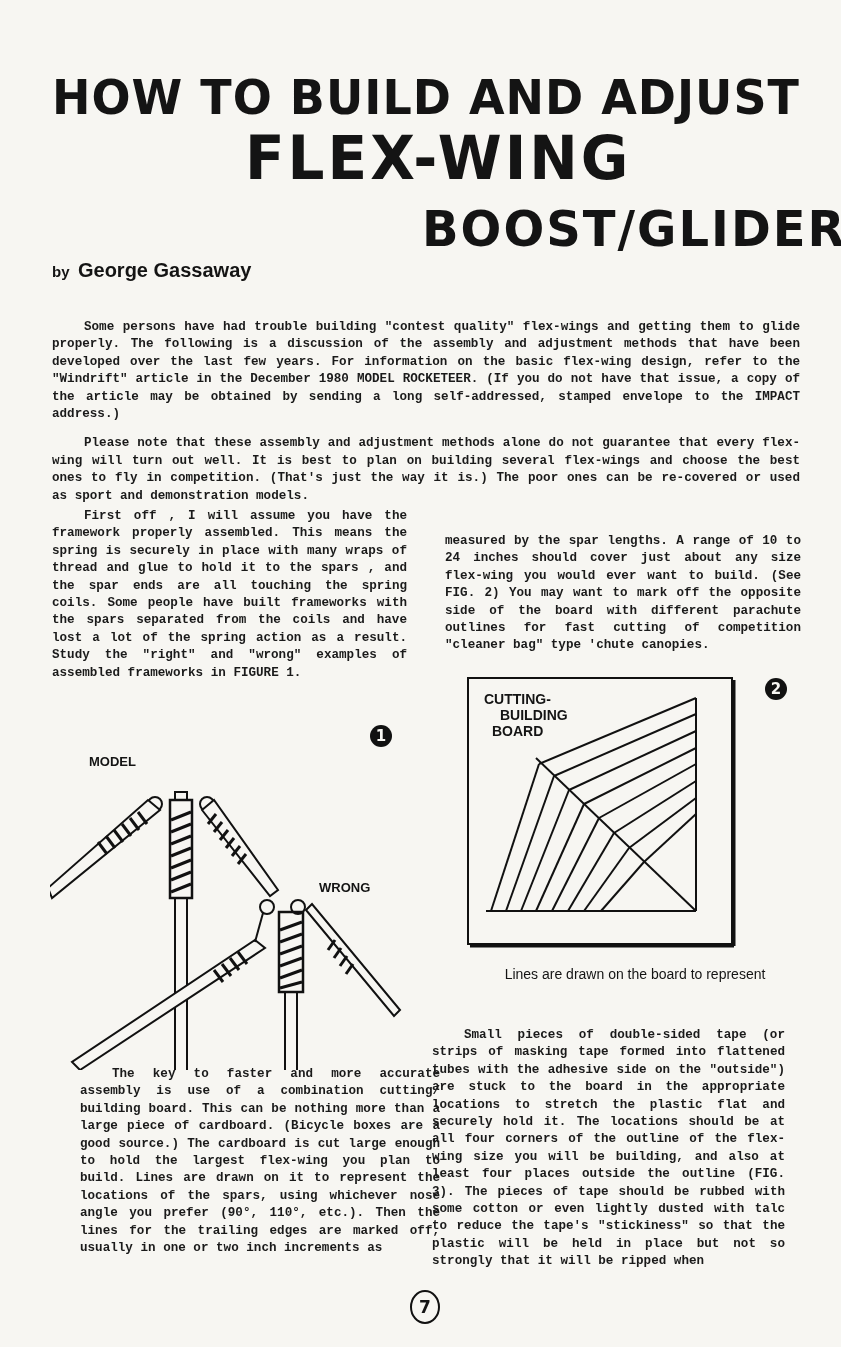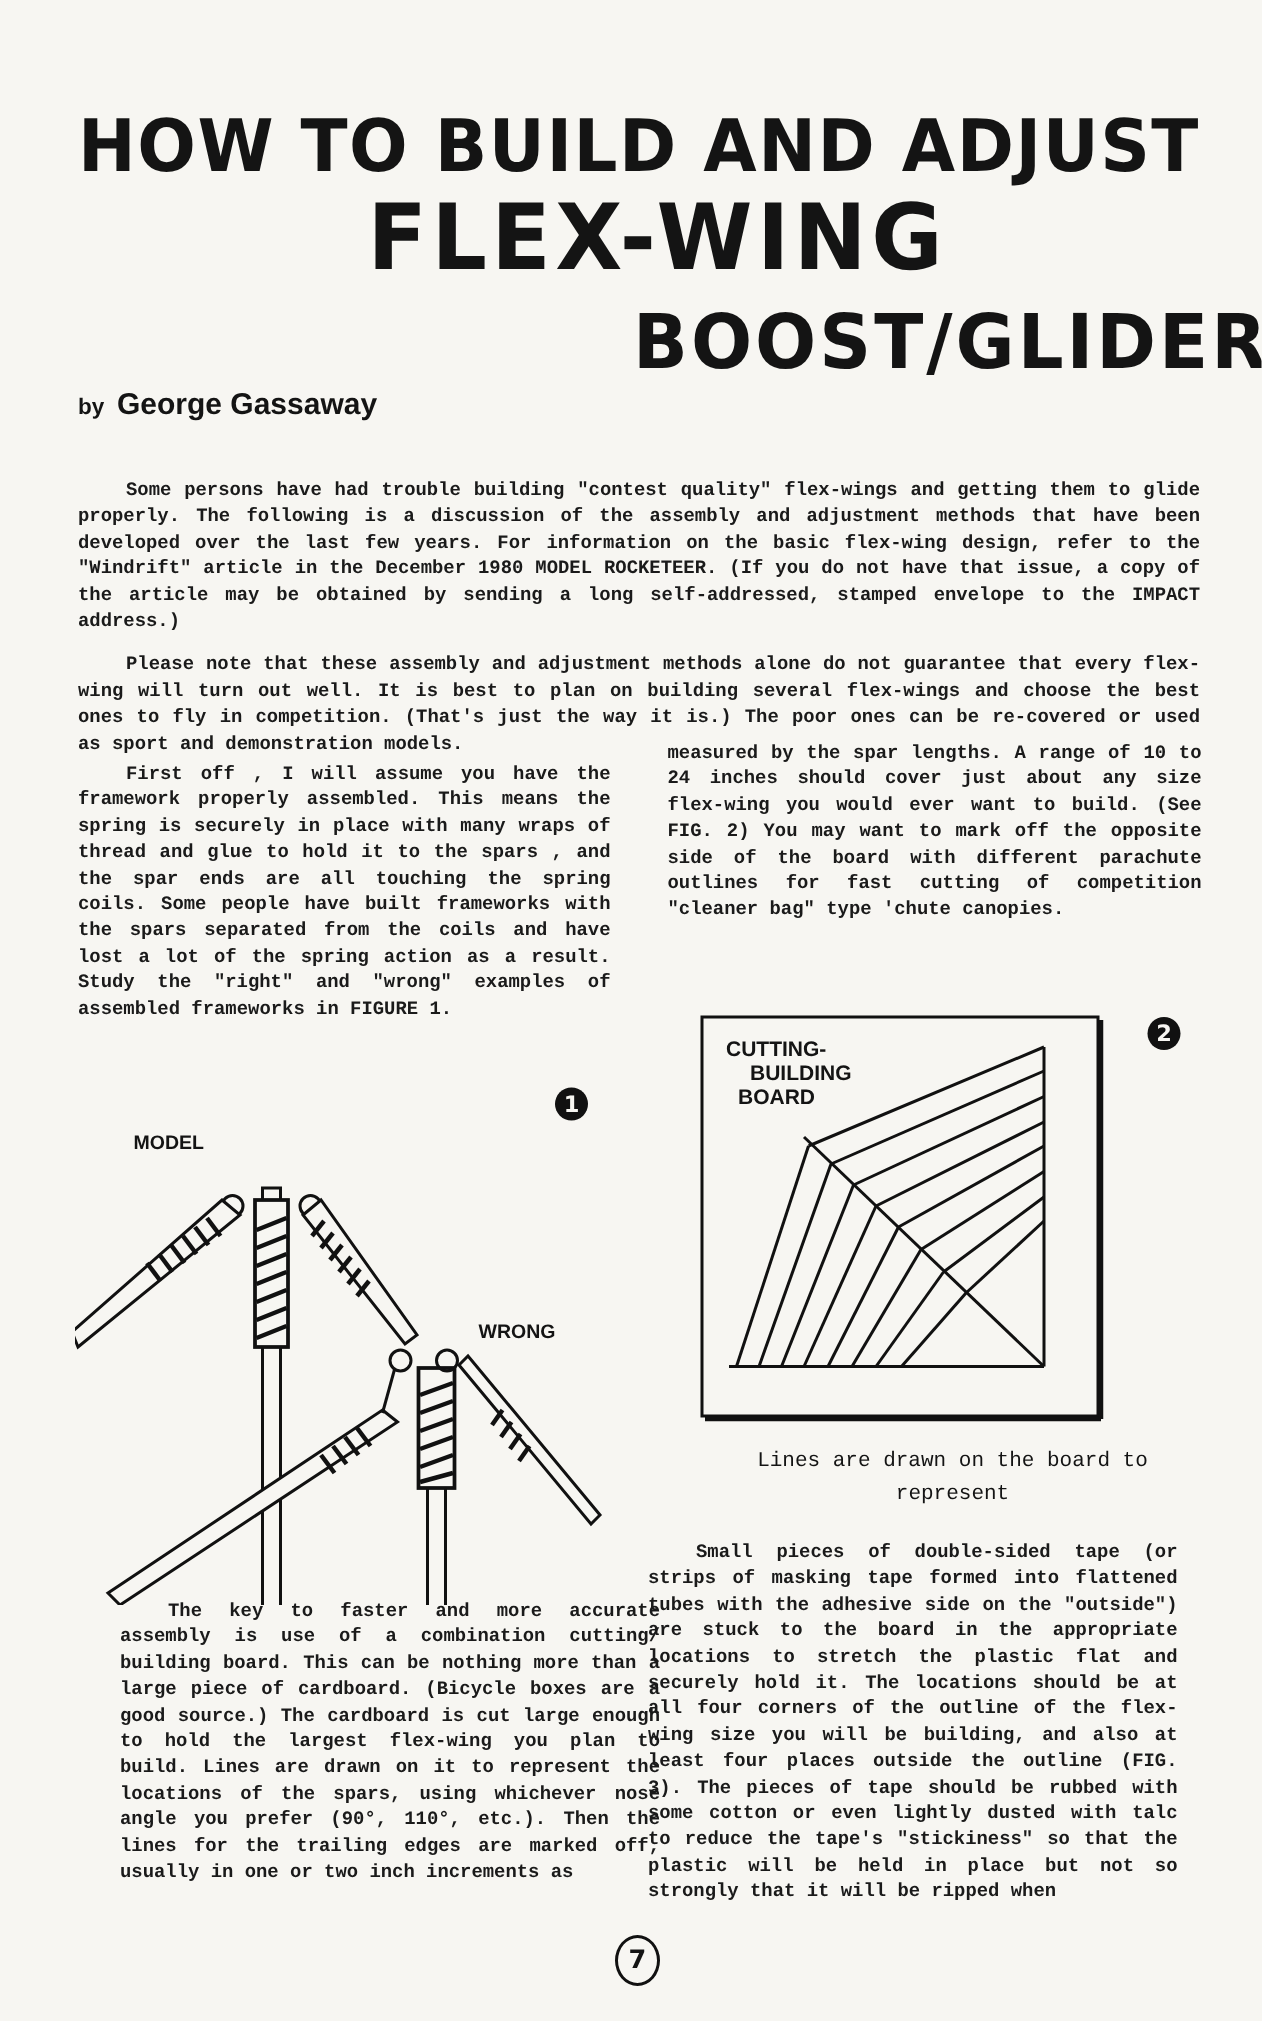--- a/index.html
+++ b/index.html
@@ -21,41 +21,41 @@
   #byline .by { font-size: 15px; font-weight: bold; }
   #byline .name { font-size: 20px; font-weight: bold; margin-left: 4px; text-align: right; }
   .body-text {
     font-family: "Liberation Mono", monospace; font-size: 12.6px; line-height: 17.4px;
     font-weight: bold; color: #1a1a1a; text-align: justify;
   }
   .body-text p { margin: 0; text-indent: 32px; }
   #intro { left: 52px; top: 319px; width: 748px; }
   #intro p + p { margin-top: 12px; }
   #col-left-1 { left: 52px; top: 508px; width: 355px; }
-  #col-right-1 { left: 445px; top: 494px; width: 356px; }
+  #col-right-1 { left: 445px; top: 533px; width: 356px; }
   #col-right-1 p { text-indent: 0; }
   #col-left-2 { left: 52px; top: 1066px; width: 360px; margin-left: 28px; }
   #col-right-2 { left: 432px; top: 1027px; width: 353px; }
   .fig-num {
     width: 22px; height: 22px; border-radius: 50%; background: #111; color: #f7f6f2;
     font-family: "DejaVu Sans", sans-serif; font-weight: bold; font-size: 15px;
     text-align: center; line-height: 22px;
   }
   #fig1-num { left: 370px; top: 725px; }
   #fig2-num { left: 765px; top: 678px; }
   .fig-label { font-family: "Liberation Sans", sans-serif; font-weight: bold; font-size: 13px; }
   #right-label { left: 89px; top: 754px; }
   #wrong-label { left: 308px; top: 880px; margin-left: 11px; }
   #board-label { left: 484px; top: 691px; font-size: 14px; line-height: 16px; }
   #board-label span { display: block; }
   #board-label .l2 { padding-left: 16px; }
   #board-label .l3 { padding-left: 8px; }
   #fig2-caption {
     left: 470px; top: 963px; width: 330px; text-align: center;
-    font-family: Liberation Mono, monospace; font-size: 14px; line-height: 22px;
+    font-family: Liberation Sans, sans-serif; font-size: 14px; line-height: 22px;
   }
   #page-num {
     left: 410px; top: 1290px; width: 26px; height: 30px; border: 2.5px solid #111;
     border-radius: 50%; font-family: "DejaVu Sans", sans-serif; font-weight: bold;
     font-size: 17px; text-align: center; line-height: 30px;
   }
   svg { position: absolute; }
 </style>
 </head>
 <body>

